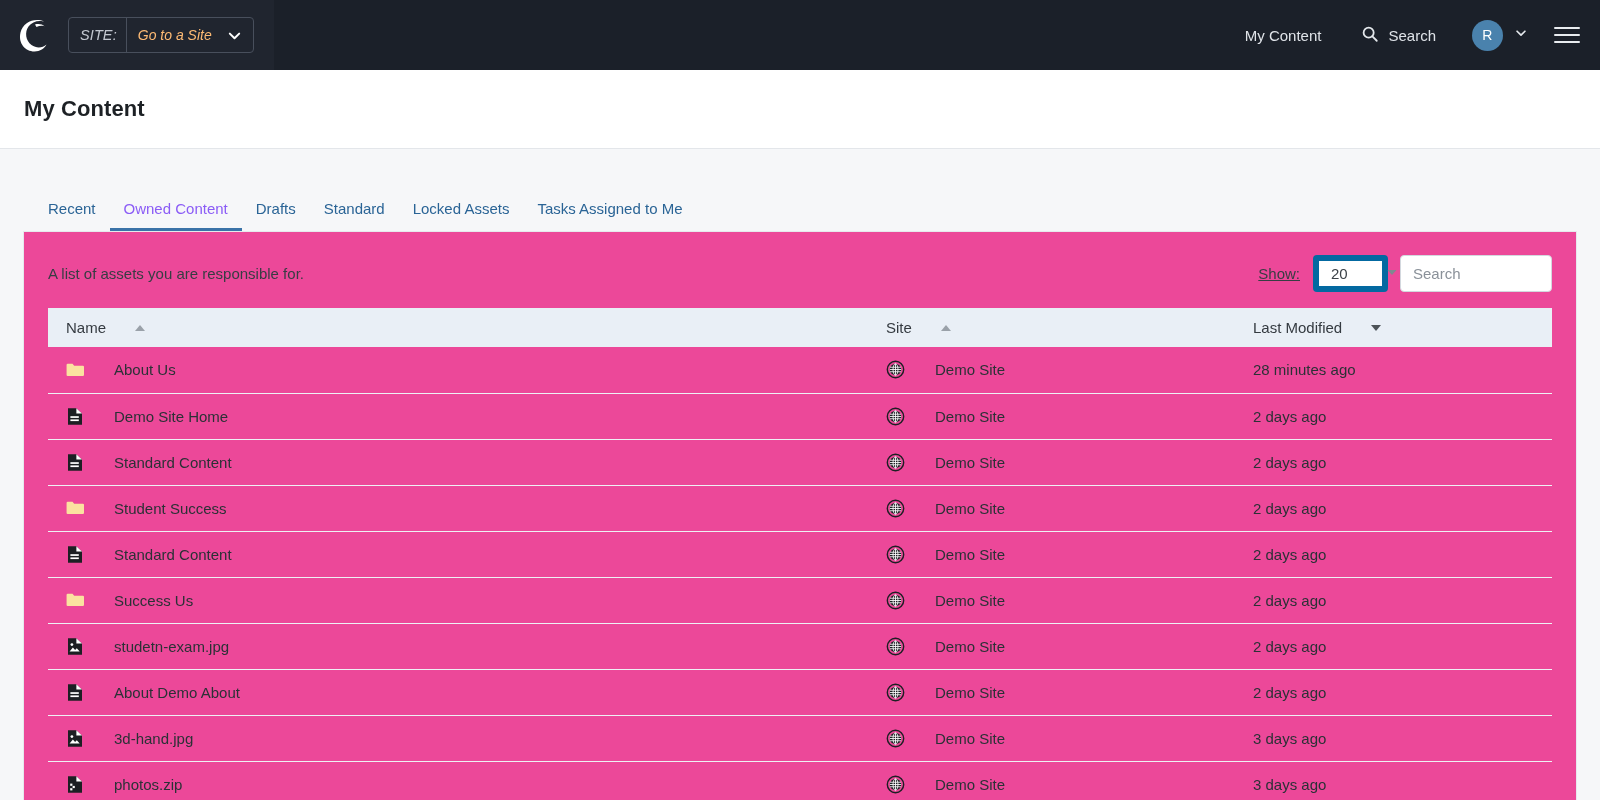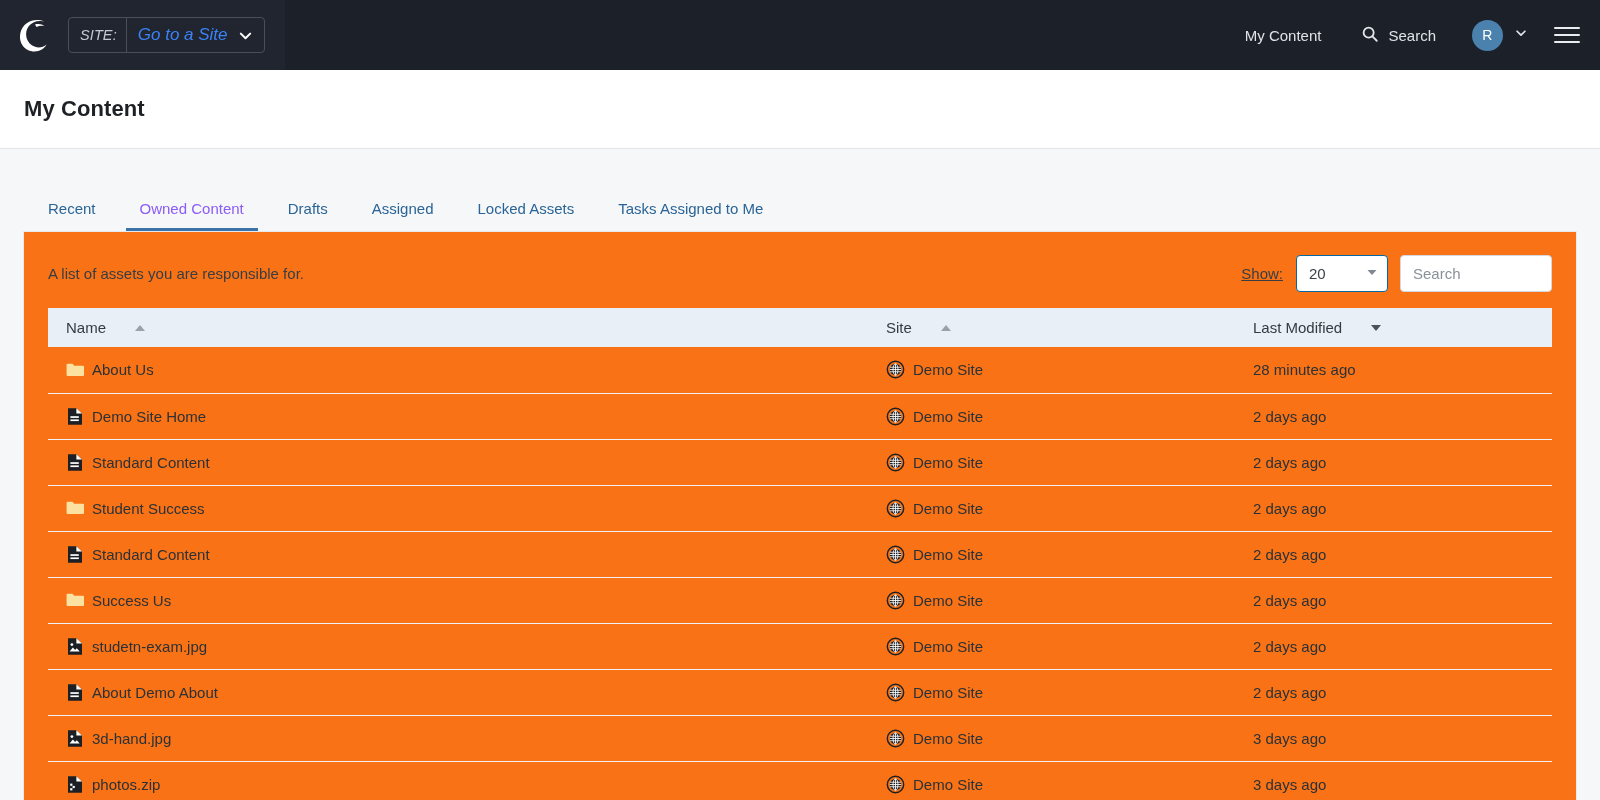--- a/index.html
+++ b/index.html
@@ -57,22 +57,22 @@
     align-items: center;
     padding: 0 9px 0 11px;
     color: #c3c8d1;
     font-size: 14.5px;
     border-right: 1px solid #484f5c;
     letter-spacing: .1px;
   }
   .site-select-value {
     display: flex;
     align-items: center;
-    color: #3b82f6;
-    font-size: 17px;
+    color: #fdba74;
+    font-size: 14px;
     padding: 0 10px 0 11px;
     flex: 1;
     white-space: nowrap;
   }
   .site-select-caret {
     display: flex;
     align-items: center;
     padding-right: 11px;
   }
 
@@ -164,39 +164,39 @@
     background: #f6f7f9;
     height: 651px;
   }
 
   
   .tabs {
     display: flex;
     align-items: flex-end;
     height: 82px;
     padding-left: 11px;
-    gap: 16px;
+    gap: 0;
   }
   .tab {
     font-size: 15px;
     color: #2a6496;
     padding: 0 14px 12px 14px;
     cursor: pointer;
     white-space: nowrap;
     border-bottom: 3px solid transparent;
     line-height: 1;
   }
   .tab.active {
     color: #8b5cf6;
     border-bottom-color: #3a73a8;
   }
 
   
   .card {
-    background: #f97316;
+    background: #ec4899;
     border: 1px solid #e6e9ed;
     border-bottom: none;
     height: 569px;
     overflow: hidden;
   }
   .card-toolbar {
     display: flex;
     align-items: center;
     padding: 22px 24px 16px 24px;
     height: 76px;
@@ -211,24 +211,24 @@
     align-items: center;
     gap: 12px;
   }
   .show-label {
     font-size: 15px;
     color: #373d43;
     margin-right: 1px;
     text-decoration: underline;
   }
   .show-select {
-    border: 1px solid #0369a1;
+    border: 6px solid #0369a1;
     border-radius: 4px;
     height: 37px;
-    width: 92px;
+    width: 75px;
     display: flex;
     align-items: center;
     padding: 0 9px 0 12px;
     background: #fff;
     cursor: pointer;
     gap: 38px;
   }
   .show-select-value {
     font-size: 15px;
     color: #3c4248;
@@ -279,21 +279,21 @@
   tbody td {
     height: 46px;
     font-size: 15px;
     color: #2b3136;
     border-bottom: 1px solid #eef1f5;
     padding: 0 0 0 18px;
     vertical-align: middle;
     white-space: nowrap;
     overflow: hidden;
   }
-  .cell-flex { display: flex; align-items: center; gap: 8px; }
+  .cell-flex { display: flex; align-items: center; gap: 30px; }
   .name-icon { width: 18px; height: 20px; flex: 0 0 18px; display: flex; align-items: center; justify-content: center; }
   .site-icon { width: 19px; height: 19px; flex: 0 0 19px; }
 
   .col-name { width: 820px; }
   .col-site { width: 367px; }
   .col-mod  { width: auto; }
 </style>
 </head>
 <body>
 
@@ -348,21 +348,21 @@
 <div class="title-bar">
   <h1 class="page-title">My Content</h1>
 </div>
 
 <div class="content">
 
   <div class="tabs" id="tabs">
       <div class="tab">Recent</div>
       <div class="tab active">Owned Content</div>
       <div class="tab">Drafts</div>
-      <div class="tab">Assigned</div>
+      <div class="tab">Standard</div>
       <div class="tab">Locked Assets</div>
       <div class="tab">Tasks Assigned to Me</div>
     </div>
 
   <div class="card">
     <div class="card-toolbar">
       <div class="card-desc">A list of assets you are responsible for.</div>
       <div class="toolbar-right">
         <span class="show-label">Show:</span>
         <div class="show-select">

